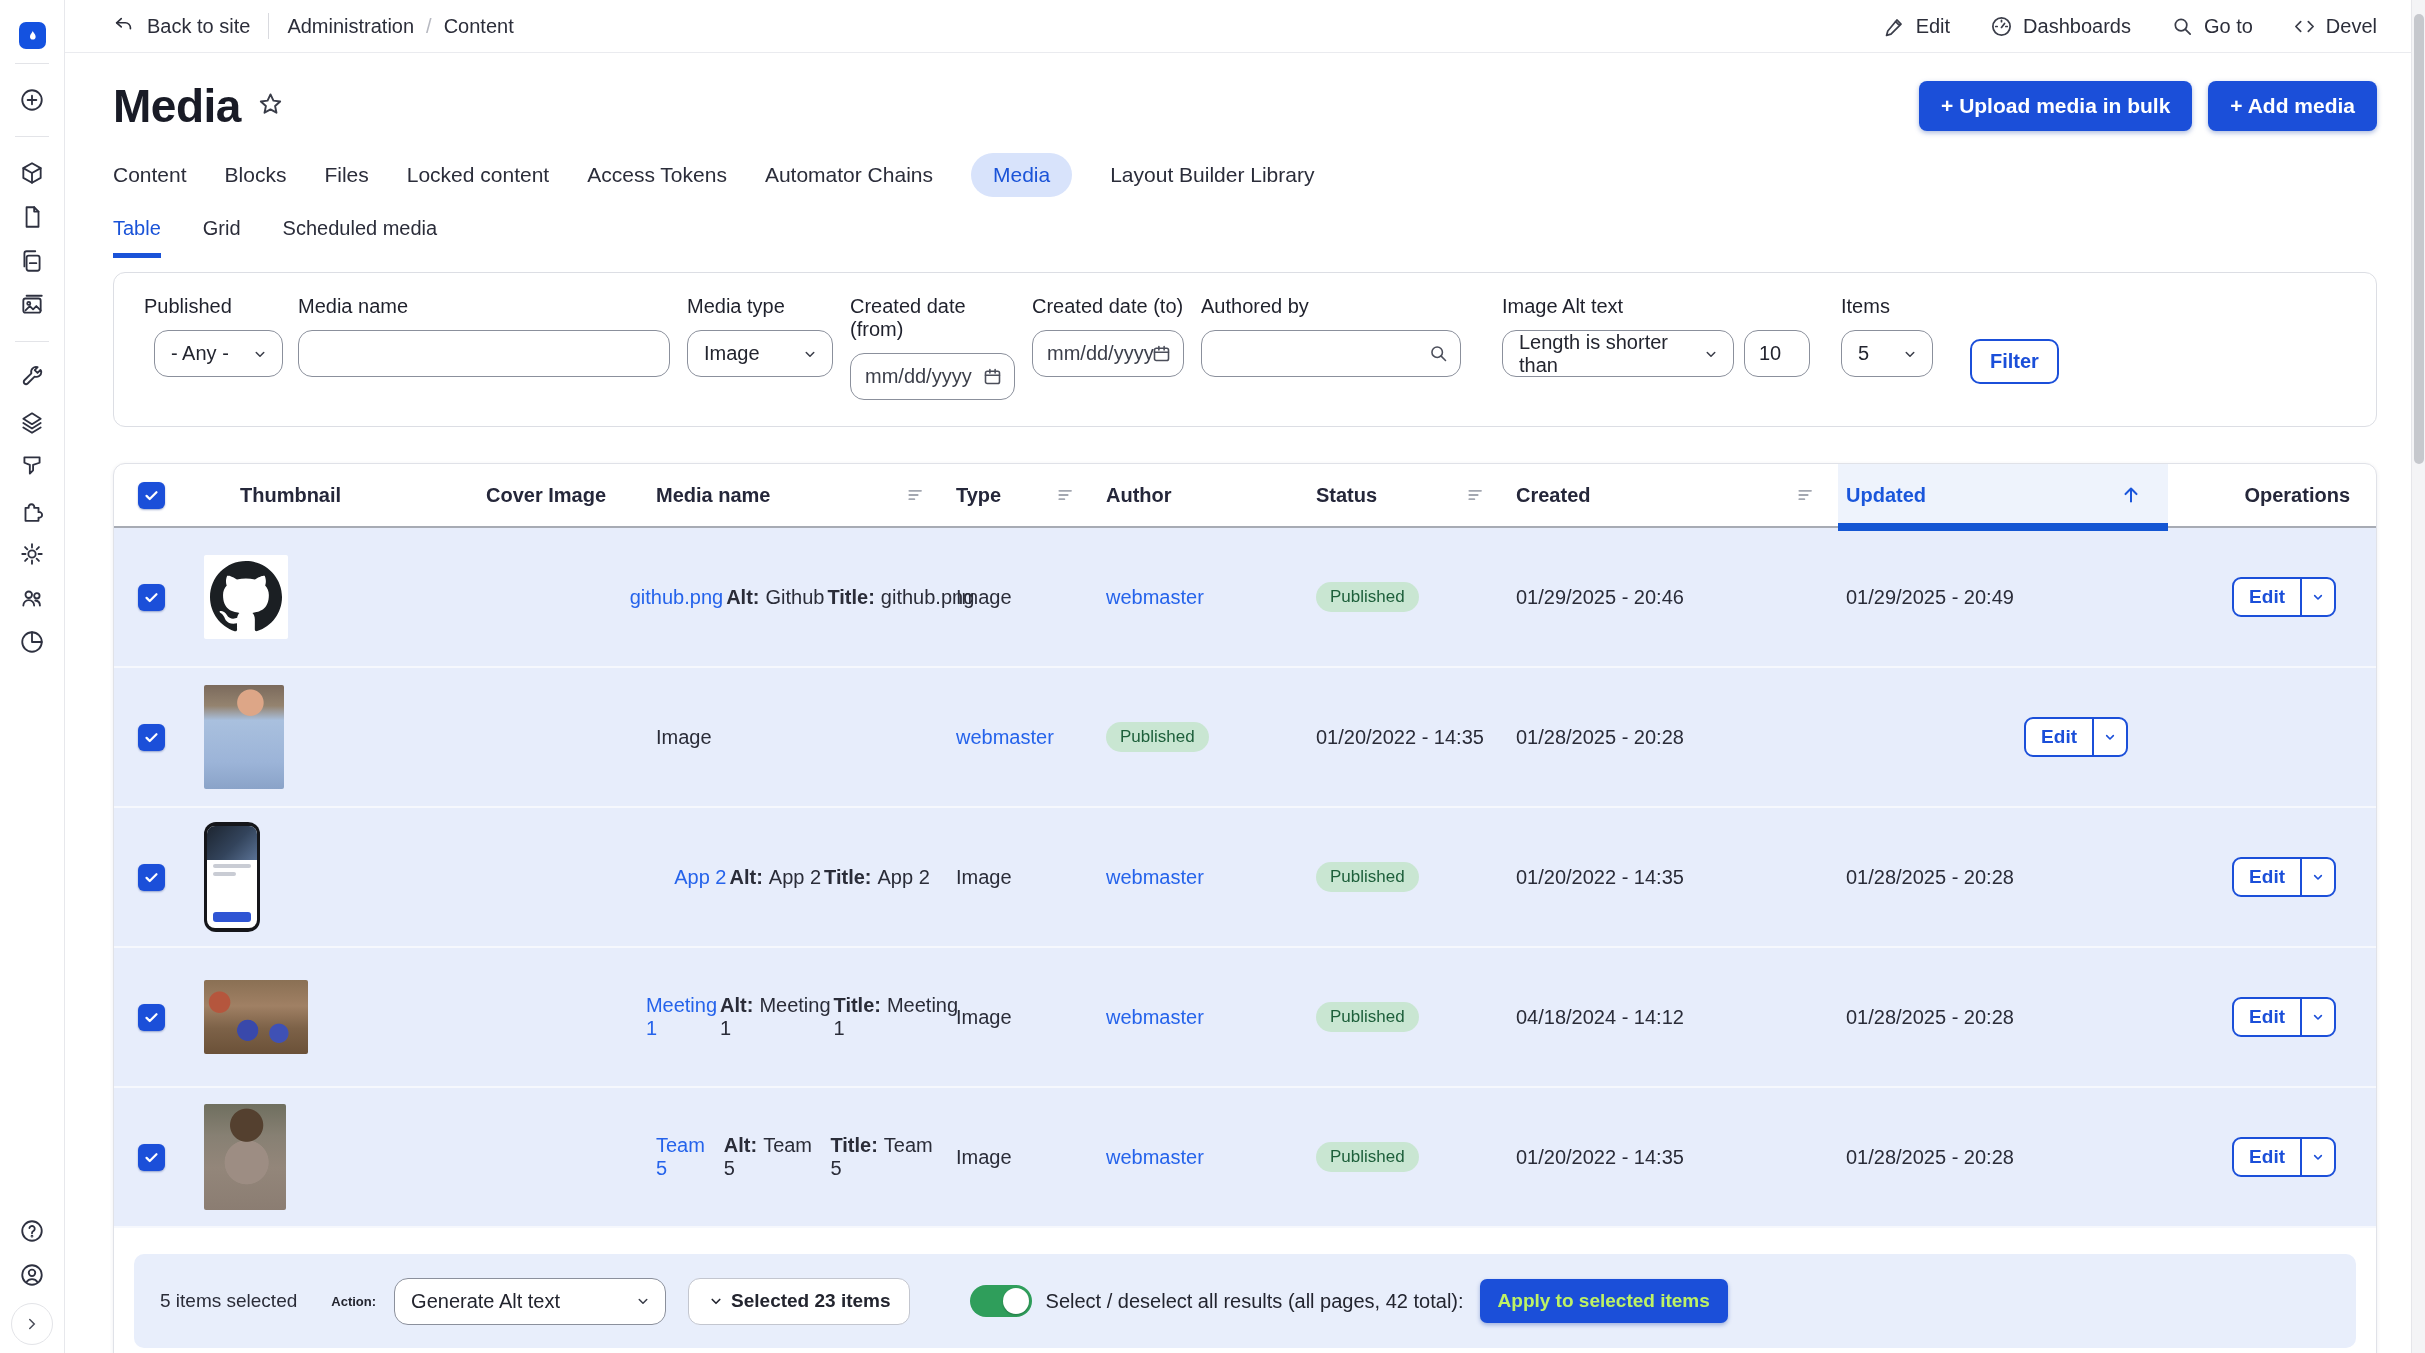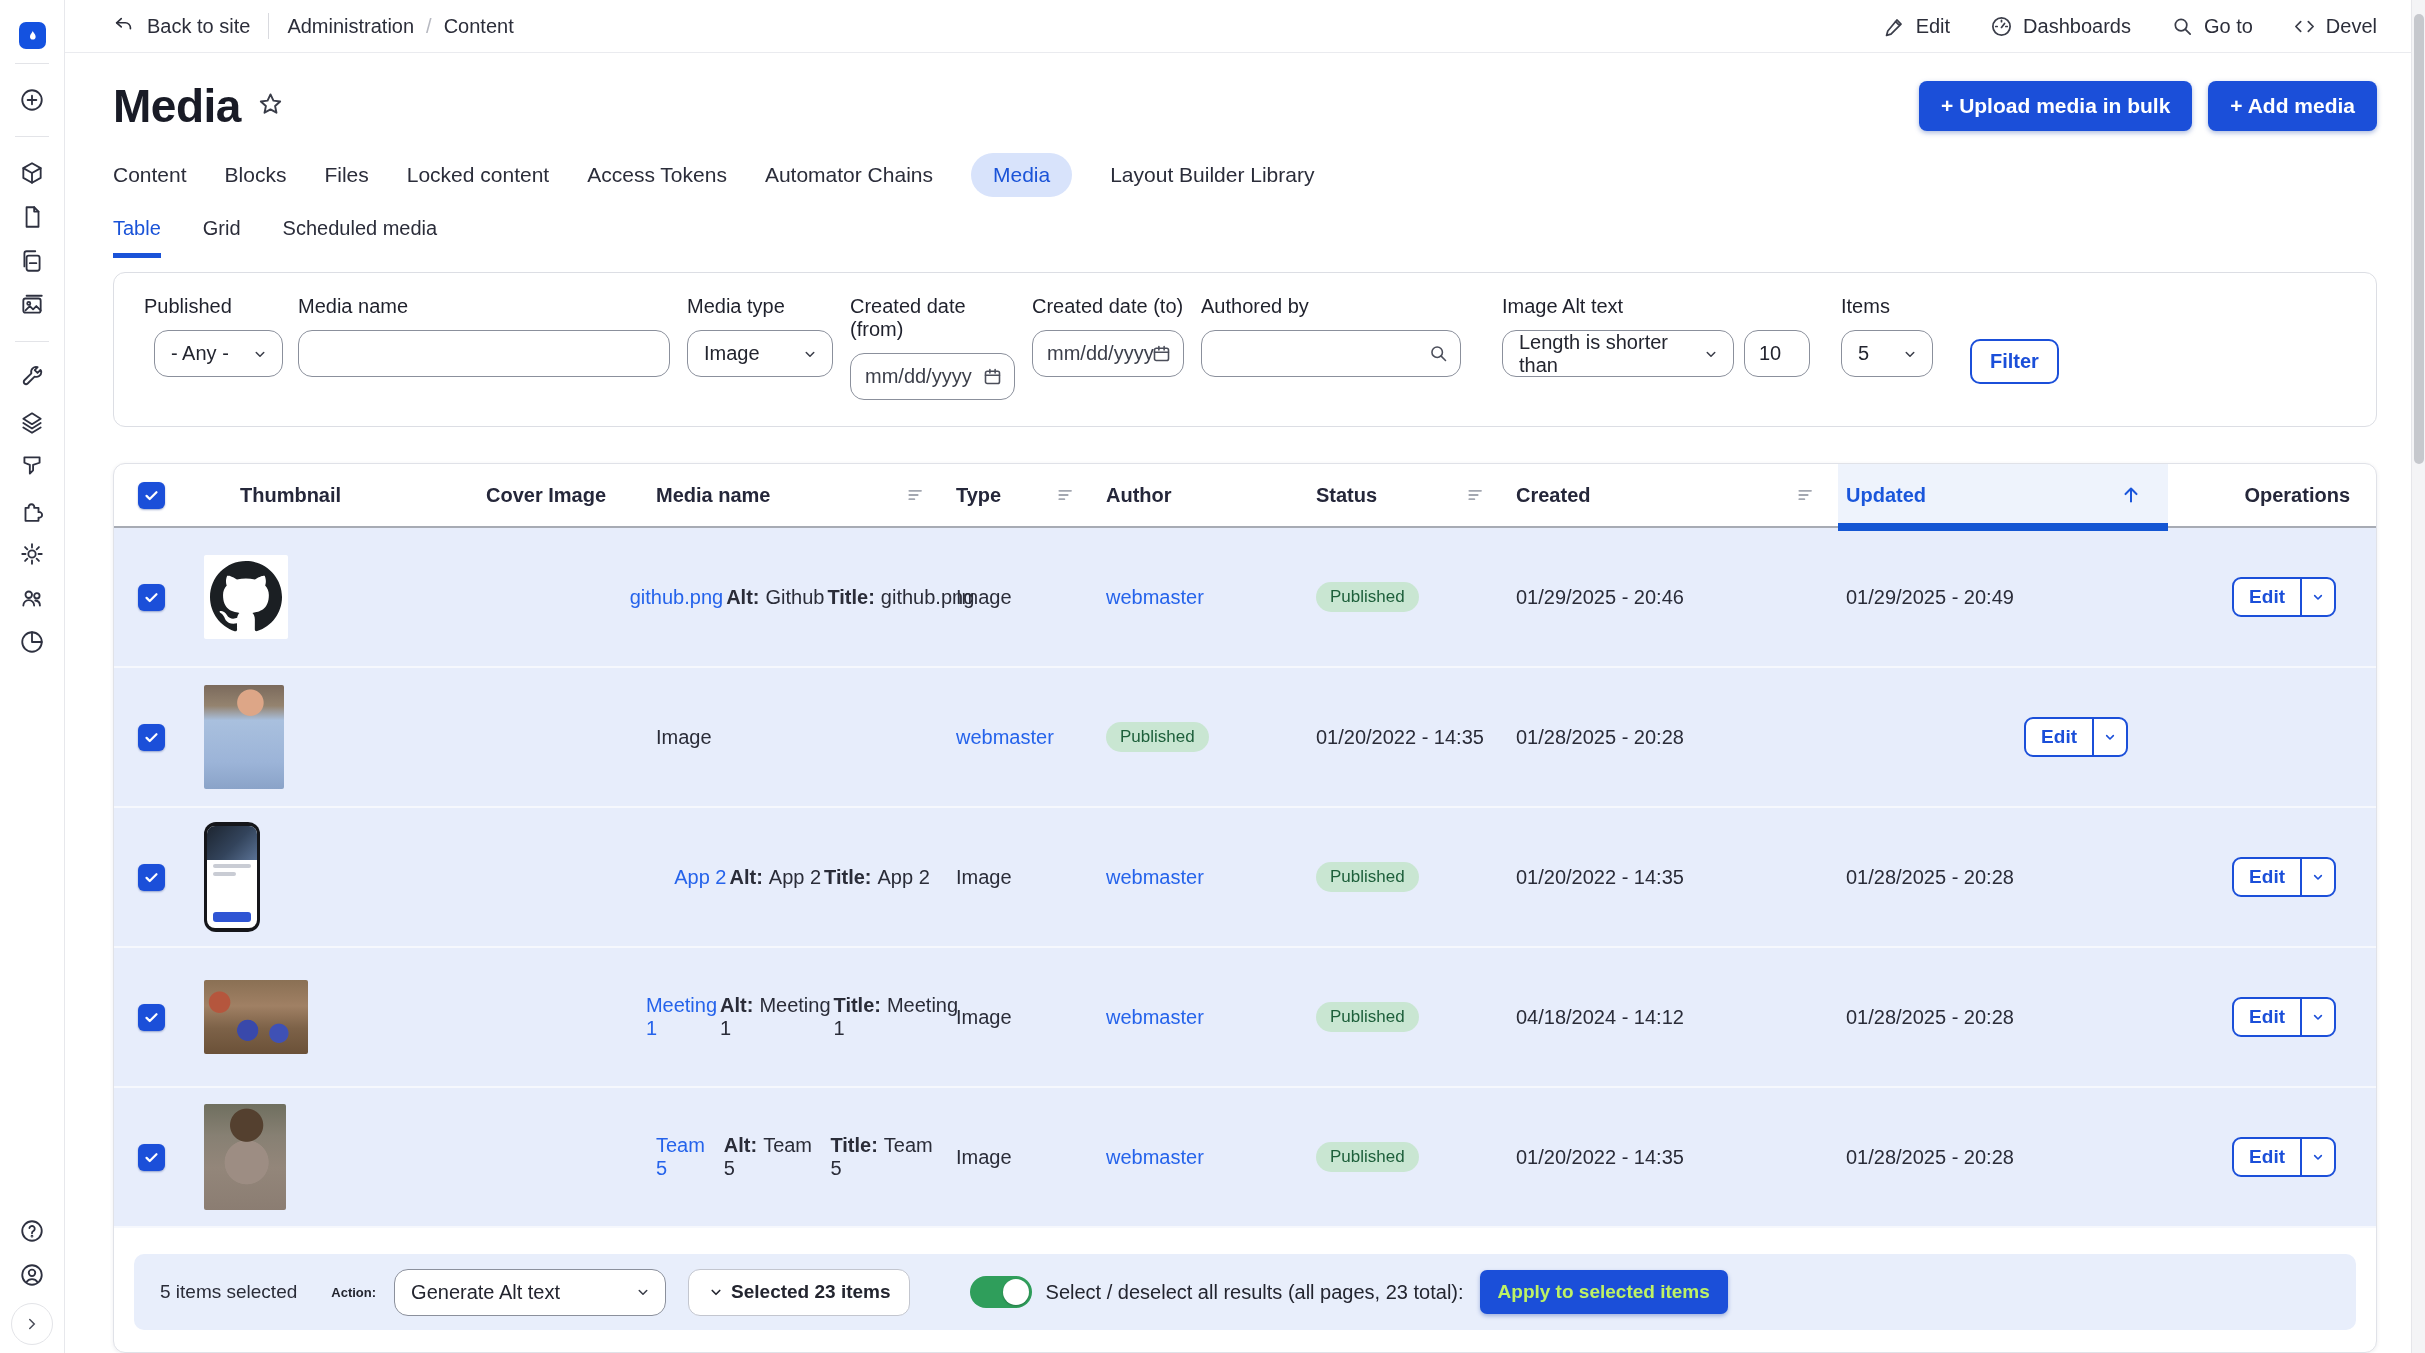--- a/index.html
+++ b/index.html
@@ -122,21 +122,21 @@
     linear-gradient(180deg,#6f6f5f 0%,#878073 30%,#93867a 60%,#8b7d72 100%); }
   .phone { width:56px; height:110px; background:#15161a; border-radius:12px; padding:4px 3px; }
   .phone .screen { width:100%; height:100%; background:#fff; border-radius:8px; overflow:hidden;
     display:flex; flex-direction:column; }
   .phone .shot { height:34px; background:linear-gradient(135deg,#1d2530 0%,#33445c 55%,#5a7194 100%); }
   .phone .line { height:4px; background:#c9ccd4; margin:4px 6px 0; border-radius:2px; }
   .phone .line.short { width:45%; }
   .phone .cta { height:10px; background:#2f55d4; margin:auto 6px 6px; border-radius:3px; }
 
   
-  .bulkbar { margin:26px 20px 0; background:#e8eefb; border-radius:10px; height:76px;
+  .bulkbar { margin:26px 20px 0; background:#e8eefb; border-radius:10px; height:94px;
     display:flex; align-items:center; padding:0 26px; }
   .sel-count { font-size:19px; color:#2a2c38; margin-right:34px; }
   .action-label { font-size:13px; font-weight:700; margin-right:18px; }
   .action-select { width:272px; }
   .btn-selected { margin-left:22px; background:#fff; border:1.5px solid #c3c6cf; border-radius:12px;
     height:47px; display:flex; align-items:center; gap:6px; padding:0 18px; font-size:19px;
     font-weight:700; color:#23252f; cursor:pointer; font-family:inherit; }
   .btn-selected svg { width:18px; height:18px; stroke:#23252f; stroke-width:2.2; fill:none; stroke-linecap:round; stroke-linejoin:round; }
   .toggle { margin-left:60px; width:62px; height:32px; border-radius:16px; background:#2f9e5b;
     position:relative; cursor:pointer; flex-shrink:0; }
@@ -666,21 +666,21 @@
       </div>
       <button class="btn-selected">
         <svg viewBox="0 0 24 24">
             <path d="M7 10l5 5 5-5"></path>
           </svg>
         <span>Selected 23 items</span>
       </button>
       <div class="toggle">
           <div class="knob"></div>
         </div>
-      <span class="toggle-text">Select / deselect all results (all pages, 23 total):</span>
+      <span class="toggle-text">Select / deselect all results (all pages, 42 total):</span>
       <button class="btn-apply">Apply to selected items</button>
     </div>
   </div>
 
 </div>
 
 <div class="scrollbar">
   <div class="scrollthumb"></div>
 </div>
 

